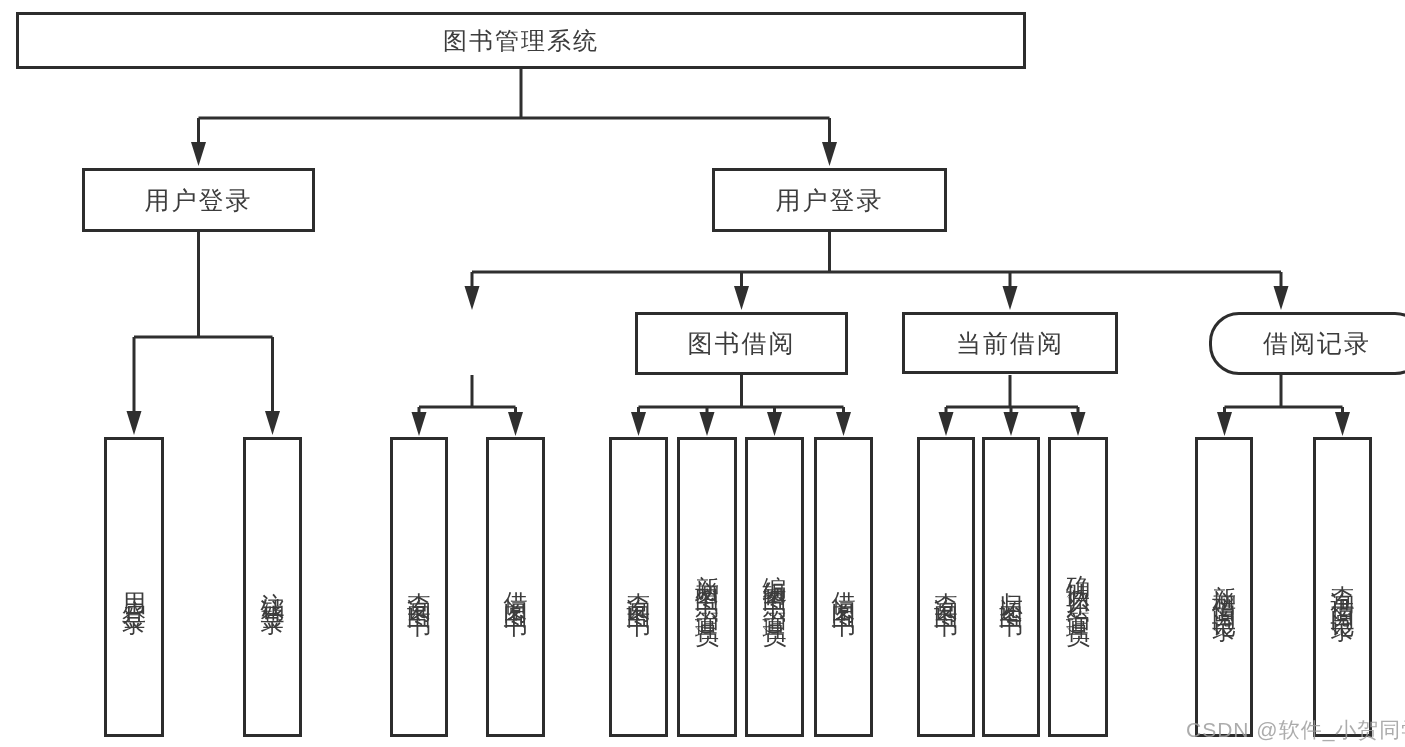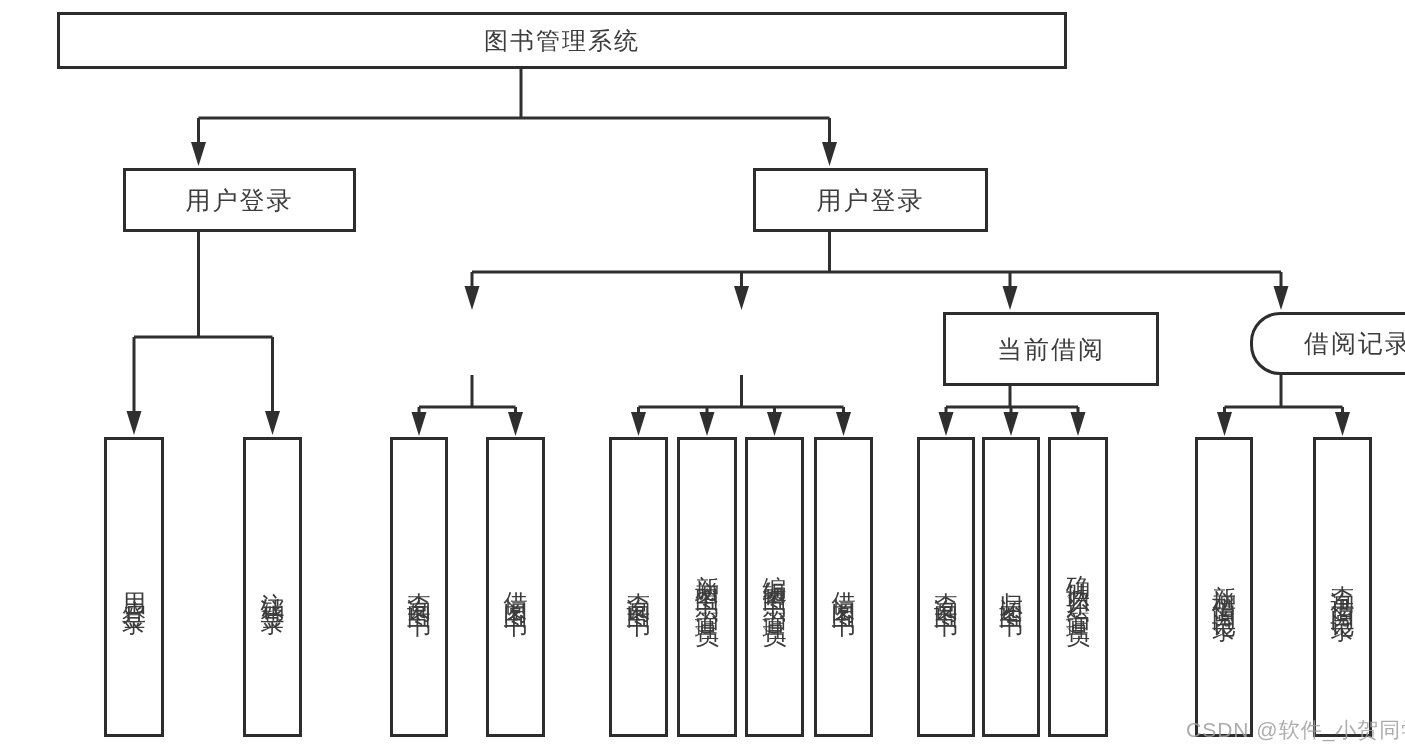--- a/index.html
+++ b/index.html
@@ -39,21 +39,20 @@
     display: flex;
     align-items: center;
     justify-content: center;
     color: #3c3c3c;
     z-index: 1;
   }
   .node.h {
     font-size: 25px;
     letter-spacing: 2px;
     white-space: nowrap;
-    margin-left: 41px;
   }
   .node.root {
     left: 16px; top: 12px; width: 1010px; height: 57px;
     font-size: 24px;
   }
   .leaf {
     top: 437px;
     height: 300px;
   }
   .leaf .vtext {
@@ -63,21 +62,21 @@
     line-height: 1;
     letter-spacing: 7px;
     color: #3c3c3c;
   }
   
   .n-user-login     { left: 82px;  top: 168px; width: 233px; height: 64px; }
   .n-book-mgmt      { left: 712px; top: 168px; width: 235px; height: 64px; }
   
   .n-new-book       { left: 362px;  top: 312px; width: 220px; height: 63px; }
   .n-book-borrow    { left: 635px;  top: 312px; width: 213px; height: 63px; }
-  .n-current-borrow { left: 902px;  top: 312px; width: 216px; height: 74px; }
+  .n-current-borrow { left: 902px;  top: 312px; width: 216px; height: 62px; }
   .n-borrow-record  { left: 1209px; top: 312px; width: 216px; height: 63px; border-radius: 30px; }
   
   .l-1  { left: 104px;  width: 60px; }
   .l-2  { left: 243px;  width: 59px; }
   .l-3  { left: 390px;  width: 58px; }
   .l-4  { left: 486px;  width: 59px; }
   .l-5  { left: 609px;  width: 59px; }
   .l-6  { left: 677px;  width: 60px; }
   .l-7  { left: 745px;  width: 59px; }
   .l-8  { left: 814px;  width: 59px; }
@@ -182,20 +181,23 @@
     <span>图书管理系统</span>
   </div>
 
   <div class="node h n-user-login">
     <span>用户登录</span>
   </div>
   <div class="node h n-book-mgmt">
     <span>用户登录</span>
   </div>
 
+  <div class="node h n-book-borrow">
+    <span>图书借阅</span>
+  </div>
   <div class="node h n-current-borrow">
     <span>当前借阅</span>
   </div>
   <div class="node h n-borrow-record">
     <span>借阅记录</span>
   </div>
 
   <div class="node leaf l-1">
     <span class="vtext">用户登录</span>
   </div>

